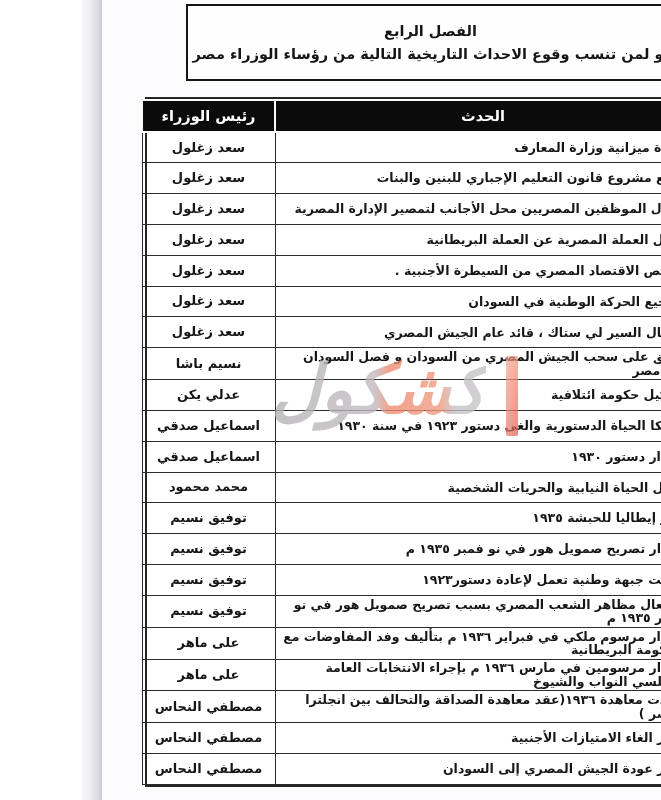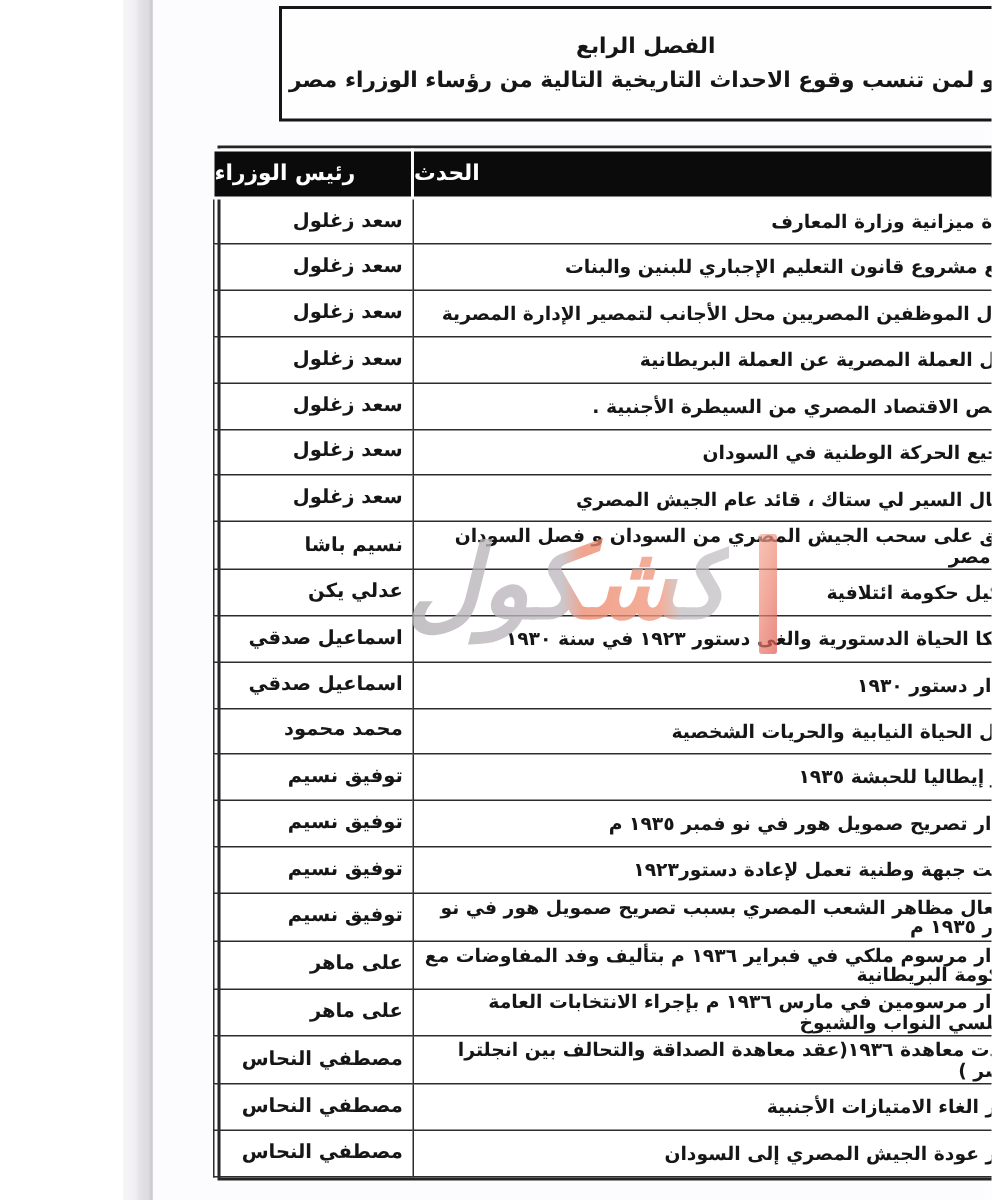--- a/index.html
+++ b/index.html
@@ -34,29 +34,29 @@
     border:2px solid #242424;box-sizing:border-box;background:#fff;
   }
   table.events{
     width:100%;height:100%;border-collapse:collapse;table-layout:fixed;
   }
   col.c-num{width:44px;}
   col.c-event{width:416px;}
   col.c-pm{width:133px;}
   th{
     background:#0b0b0b;color:#ffffff;font-weight:bold;font-size:14.5px;
-    height:30px;border:2.5px solid #fbfbfb;padding:0;text-align:left;
+    height:30px;border:2.5px solid #fbfbfb;padding:0;text-align:center;
   }
   td{
     border:1.5px solid #2c2c2c;color:#161616;font-weight:bold;
     height:29px;padding:1px 6px;box-sizing:border-box;background:transparent;
   }
   td.cell-num{font-size:12.5px;text-align:center;padding:1px 2px;}
   td.cell-event{font-size:12.5px;line-height:13.5px;}
-  td.cell-pm{font-size:13px;line-height:14px;}
+  td.cell-pm{font-size:13px;text-align:center;line-height:14px;}
   
   .watermark{
     position:absolute;left:186px;top:350px;width:260px;height:96px;
     opacity:.78;pointer-events:none;z-index:5;
   }
   .wm-text{
     position:absolute;right:42px;top:-8px;
     font-size:68px;font-weight:bold;line-height:96px;white-space:nowrap;
     color:rgba(151,147,153,.8);
     font-style:italic;

